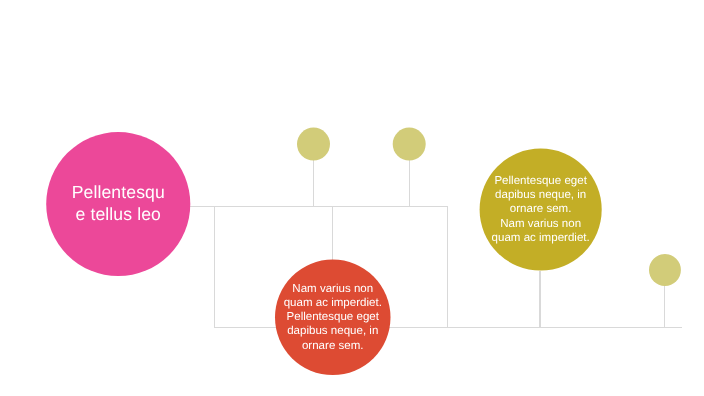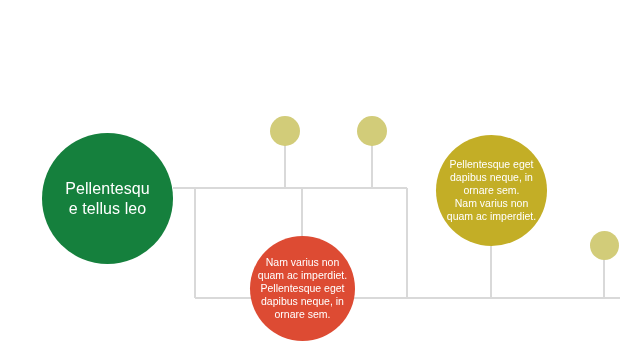--- a/index.html
+++ b/index.html
@@ -36,24 +36,24 @@
   }
   .node-label {
     color: #ffffff;
     line-height: 1.24;
     padding: 0 8px;
     box-sizing: border-box;
     white-space: pre-line;
   }
   .node-teal {
     left: 42px;
-    top: 133px;
+    top: 120px;
     width: 131px;
     height: 131px;
-    background: #15803d;
+    background: #ec4899;
   }
   .node-teal .node-label {
     font-size: 16px;
     letter-spacing: .1px;
     padding: 0 14px;
   }
   .node-red {
     left: 250px;
     top: 236px;
     width: 105px;

